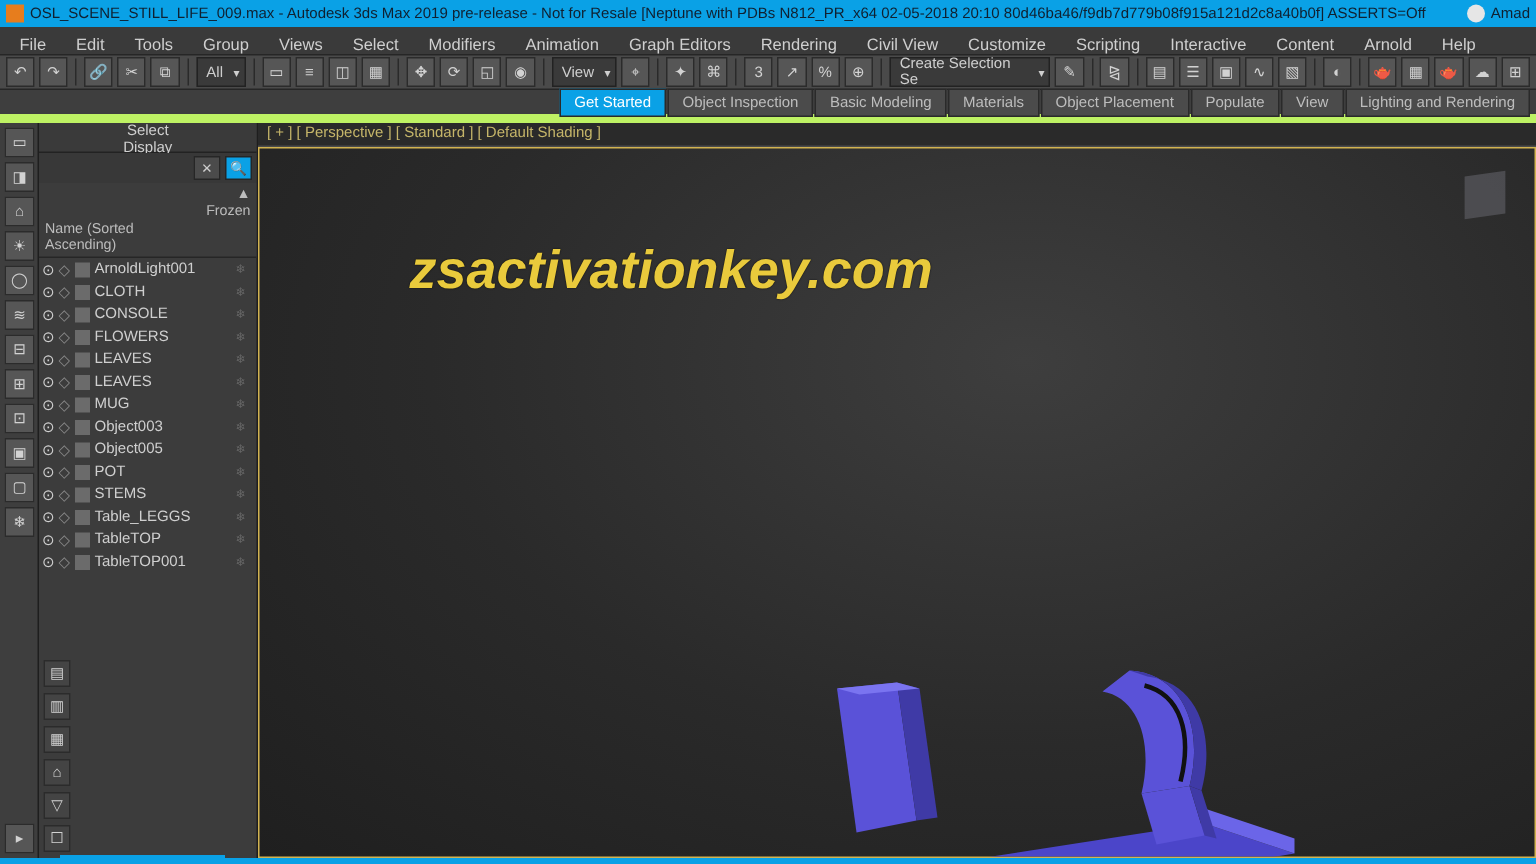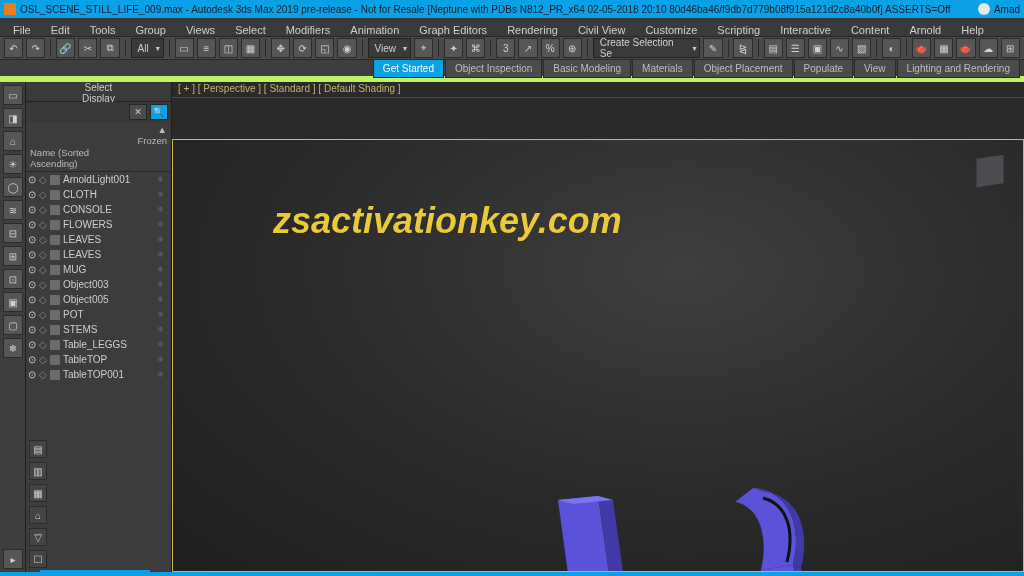--- a/index.html
+++ b/index.html
@@ -40,21 +40,21 @@
 .scene-list { flex: 1; overflow: hidden; }
 .scene-row { display: flex; align-items: center; height: 15px; padding: 0 2px; gap: 3px; font-size: 10px; }
 .scene-row .eye { width: 8px; }
 .scene-row .tog { width: 8px; color: #888; }
 .scene-row .tico { width: 10px; height: 10px; background: #6b6b6b; }
 .scene-row .nm { flex: 1; white-space: nowrap; overflow: hidden; }
 .scene-row .frz { width: 12px; color: #666; font-size: 8px; }
 .scene-tools { padding: 4px 3px; display: flex; flex-direction: column; gap: 4px; }
 .scene-tools .tbtn { width: 18px; height: 18px; background: #444; }
 
-.viewport-wrap { flex: 1; background: #2a2a2a; display: flex; flex-direction: column; gap: 41px; }
+.viewport-wrap { flex: 1; background: #2a2a2a; display: flex; flex-direction: column; }
 .vp-label { height: 16px; padding: 1px 6px; font-size: 10px; color: #c5b569; background: #2a2a2a; border-bottom: 1px solid #4a4a4a; }
 .viewport { flex: 1; position: relative; background: radial-gradient(ellipse at 60% 30%, #3e3e3e 0%, #2a2a2a 55%, #1f1f1f 100%); overflow: hidden; border: 1px solid #d2b351; }
 .watermark { position: absolute; top: 60px; left: 100px; font-family: Liberation Sans, sans-serif; font-style: italic; font-size: 36px; color: #e9ca3c; font-weight: bold; text-shadow: 0 0 1px #000; }
 .viewcube { position: absolute; top: 8px; right: 10px; width: 46px; height: 46px; opacity: .25; }
 .viewcube .cube { width: 30px; height: 30px; background: #aab; transform: rotateX(18deg) rotateY(-25deg); margin: 8px; }
 
 .shape { position: absolute; left: 330px; top: 330px; width: 370px; height: 190px; }
 .shape svg { width: 100%; height: 100%; }
 
 .bottom-strip { height: 4px; background: #0aa1e6; }

